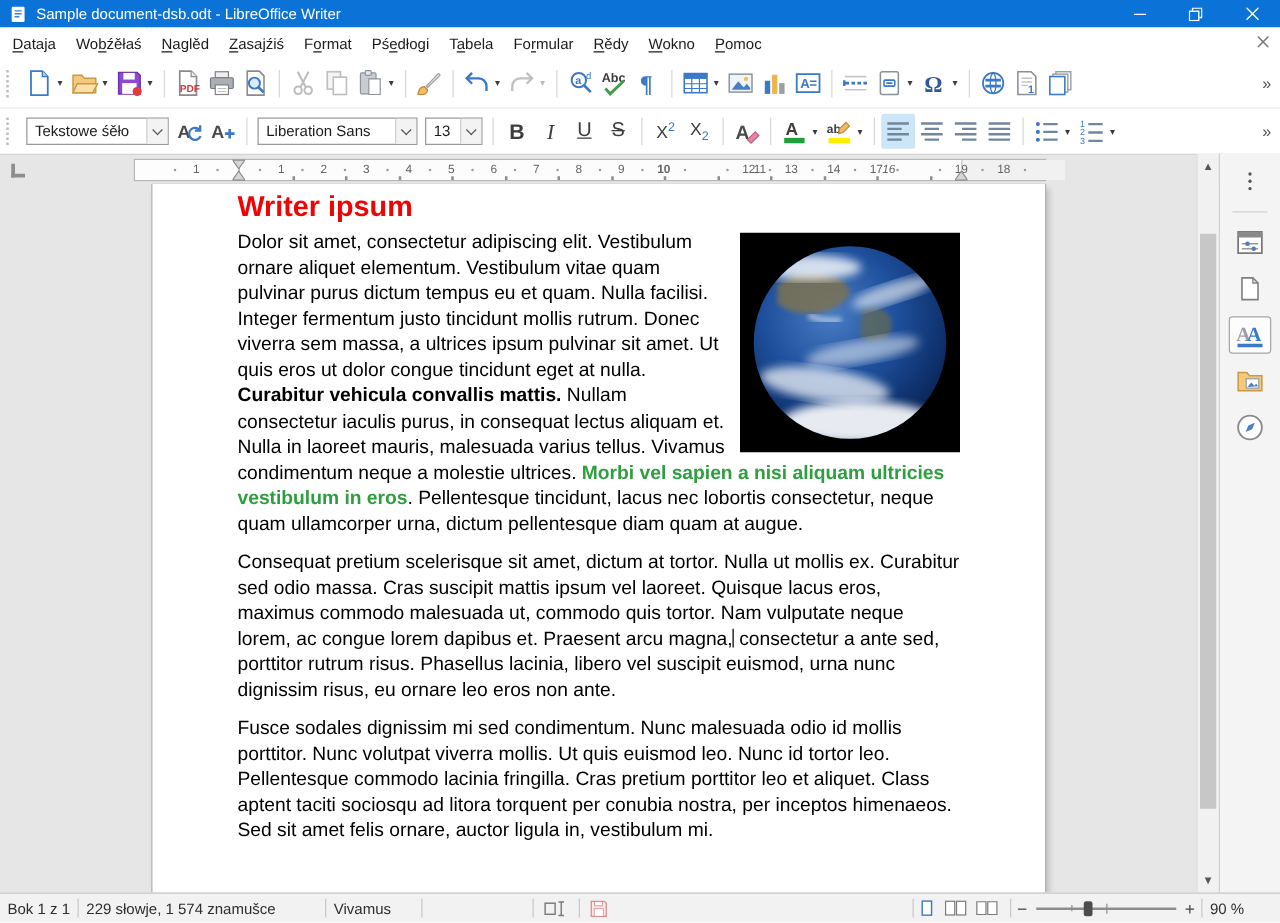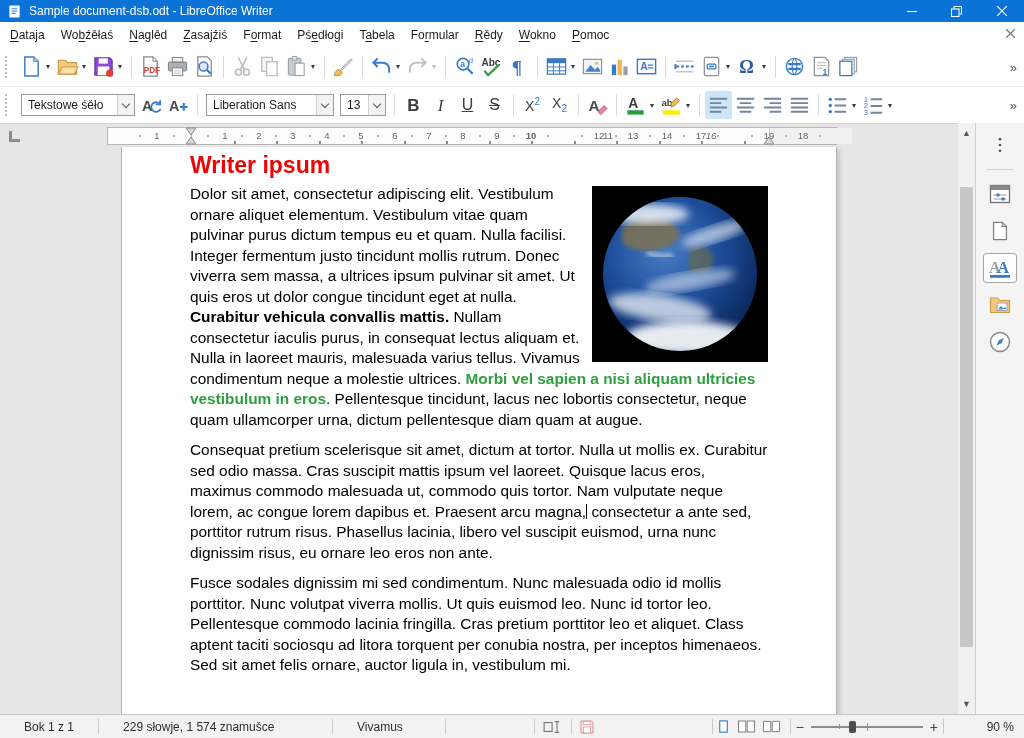--- a/index.html
+++ b/index.html
@@ -76,32 +76,32 @@
   #sidebar{position:absolute;left:975px;top:123px;width:49px;height:591px;background:#f4f4f4;
            border-left:1px solid #cfcfcf;box-sizing:border-box}
   .sb-it{width:34px;height:30px;margin:7px auto;display:flex;align-items:center;justify-content:center;
          border-radius:3px;box-sizing:border-box}
   .sb-it.selected{border:1px solid #a6a6a6;background:#fdfdfd}
   .sb-line{width:28px;height:1px;background:#d2d2d2;margin:9px auto}
   
   #statusbar{position:absolute;left:0;top:714px;width:1024px;height:24px;background:#f2f2f2;
              border-top:1px solid #c6c6c6;display:flex;align-items:center;font-size:12px;
              color:#2e2e2e;box-sizing:border-box}
-  .sb-cell{padding:0 24px;white-space:nowrap}
+  .sb-cell{padding:0 6px;white-space:nowrap}
   .sb-sep{width:1px;height:15px;background:#c9c9c9;flex:0 0 auto}
   .sb-gap{width:88px}
   .sb-icell{padding:0 7px;display:flex;align-items:center}
   .sb-spacer{flex:1}
   .viewic{padding:0 3px;display:flex;align-items:center}
   .zoom-sign{font-size:14px;color:#444;padding:0 5px}
   .zoom-track{width:112px;height:2px;background:#8d8d8d;position:relative;margin:0 2px}
   .zoom-notch{position:absolute;left:50%;top:-3px;width:1px;height:8px;background:#8d8d8d}
   .zoom-dot{position:absolute;left:25%;top:-1.5px;width:1px;height:5px;background:#8d8d8d}
   .zoom-thumb{position:absolute;left:38px;top:-5px;width:7px;height:12px;background:#4d4d4d;border-radius:2px}
-  .zoom-level{width:46px;text-align:right;padding-right:10px}
+  .zoom-level{width:46px;padding-right:10px}
 </style>
 </head>
 <body>
 
 <div id="titlebar">
   <span class="tb-appicon">
       <svg viewBox="0 0 16 16" width="15" height="15">
         <rect x="2.5" y="1.5" width="11" height="13" rx="1" fill="#fff"></rect>
         <path d="M5 5h6M5 7.5h6M5 10h4" stroke="#2f86d6" stroke-width="1.2"></path>
       </svg>

